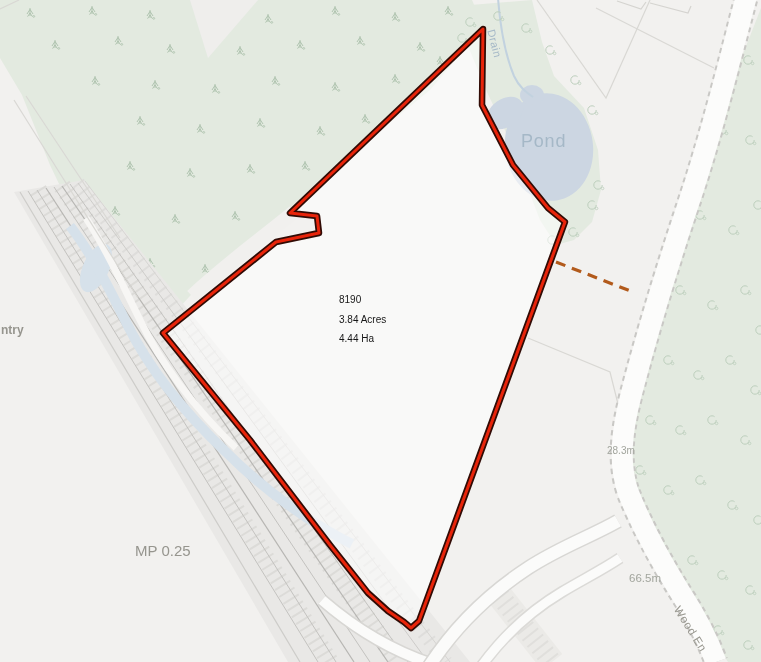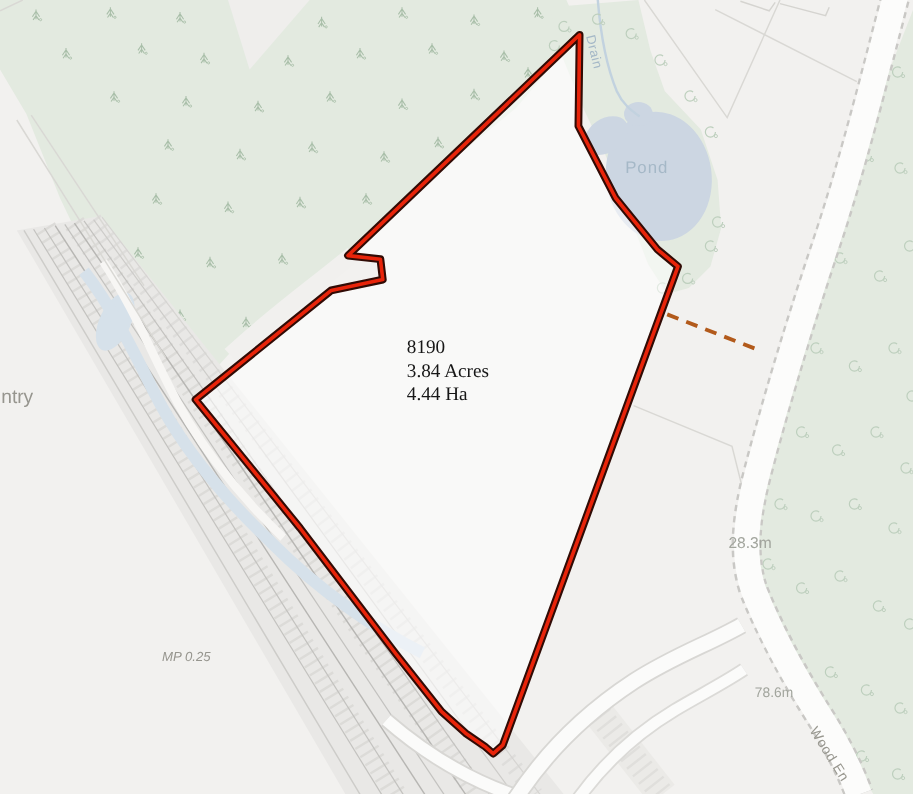--- a/index.html
+++ b/index.html
@@ -4,32 +4,31 @@
 <style>
   html,body{margin:0;padding:0;}
   body{
     width:761px;height:662px;position:relative;overflow:hidden;
     background:var(--background,#f2f1ef);
     font-family:"Liberation Sans", sans-serif;
   }
   #map-svg{position:absolute;left:0;top:0;}
   .map-label{position:absolute;white-space:nowrap;pointer-events:none;}
   .parcel-label{
-    left:339px;top:280px;font-size:16px;line-height:19.5px;
+    left:339px;top:290px;font-size:10px;line-height:19.5px;
     color:var(--label-dark,#171717);
-    font-family:Liberation Serif, serif;
   }
-  .pond-label{left:521px;top:131px;font-size:14px;letter-spacing:.8px;color:var(--label-water,#a5b8c7);}
+  .pond-label{left:521px;top:131px;font-size:18px;letter-spacing:.8px;color:var(--label-water,#a5b8c7);}
   .drain-label{left:497px;top:28px;font-size:11px;letter-spacing:.5px;color:var(--label-water,#a5b8c7);
     transform:rotate(76deg);transform-origin:0 0;}
   .road-label{left:682px;top:604px;font-size:11.5px;letter-spacing:.6px;color:#98978f;
     transform:rotate(58deg);transform-origin:0 0;}
-  .ntry-label{left:1px;top:323px;font-size:16px;color:var(--label-gray,#96958e);}
-  .mp-label{left:135px;top:542px;font-size:11px;color:var(--label-gray,#96958e);font-style:italic;}
-  .elev1-label{left:607px;top:445px;font-size:13px;color:var(--label-elevation,#a2a59d);}
+  .ntry-label{left:1px;top:323px;font-size:12px;color:var(--label-gray,#96958e);font-weight:bold;}
+  .mp-label{left:135px;top:542px;font-size:15px;color:var(--label-gray,#96958e);}
+  .elev1-label{left:607px;top:445px;font-size:10px;color:var(--label-elevation,#a2a59d);}
   .elev2-label{left:629px;top:572px;font-size:11.5px;color:var(--label-elevation,#a2a59d);}
 </style>
 </head>
 <body>
 
 <svg id="map-svg" width="761" height="662" viewBox="0 0 761 662">
   <defs>
     <g id="conifer-sym">
       <path d="M0,4 L0,-4 M-3,2 L0,-2.6 L3,2 M-2.4,4.6 L0,1 L2.4,4.6" fill="none" stroke="#a9bfa9" stroke-width="0.9"></path>
       <circle cx="3.8" cy="4.4" r="0.9" fill="none" stroke="#a9bfa9" stroke-width="0.7"></circle>
@@ -208,13 +207,13 @@
   <div>8190</div>
   <div>3.84 Acres</div>
   <div>4.44 Ha</div>
 </div>
 <div class="map-label pond-label">Pond</div>
 <div class="map-label drain-label">Drain</div>
 <div class="map-label road-label">Wood En</div>
 <div class="map-label ntry-label">ntry</div>
 <div class="map-label mp-label">MP 0.25</div>
 <div class="map-label elev1-label">28.3m</div>
-<div class="map-label elev2-label">78.6m</div>
+<div class="map-label elev2-label">66.5m</div>
 
 </body></html>

